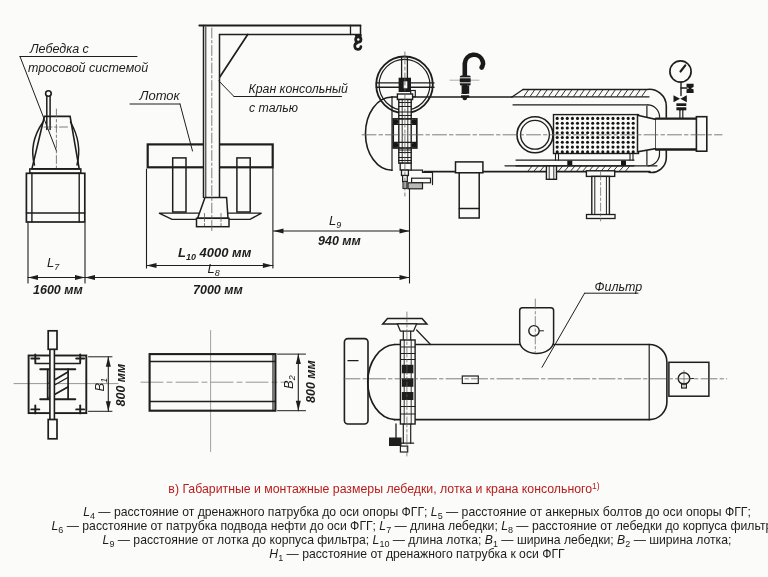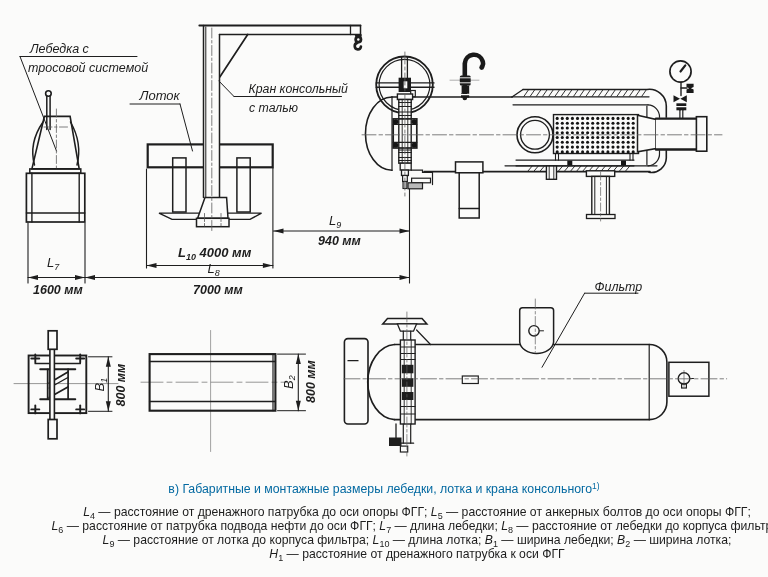--- a/index.html
+++ b/index.html
@@ -1,18 +1,18 @@
 <!DOCTYPE html>
 <html><head>
 <meta charset="utf-8">
 <style>
   html,body{margin:0;padding:0;}
   body{width:768px;height:577px;background:#fbfbfa;font-family:"Liberation Sans",sans-serif;position:relative;overflow:hidden;}
   svg{position:absolute;left:0;top:0;}
-  .cap{position:absolute;width:768px;text-align:center;color:#0369a1;}
+  .cap{position:absolute;width:768px;text-align:center;color:#b91c1c;}
   .lg{font-size:12.2px;line-height:14px;color:#1d1d1d;}
   sub{font-size:9px;line-height:0;vertical-align:baseline;position:relative;top:2.5px;}
   sup{font-size:8.5px;line-height:0;vertical-align:baseline;position:relative;top:-4px;}
 </style>
 </head>
 <body>
 <svg width="768" height="577" viewBox="0 0 768 577">
 <g id="drawing" fill="none" stroke="#1e1e1e" stroke-width="1.5" stroke-linecap="round">
 
 <g id="dims" stroke-width="1.1">

